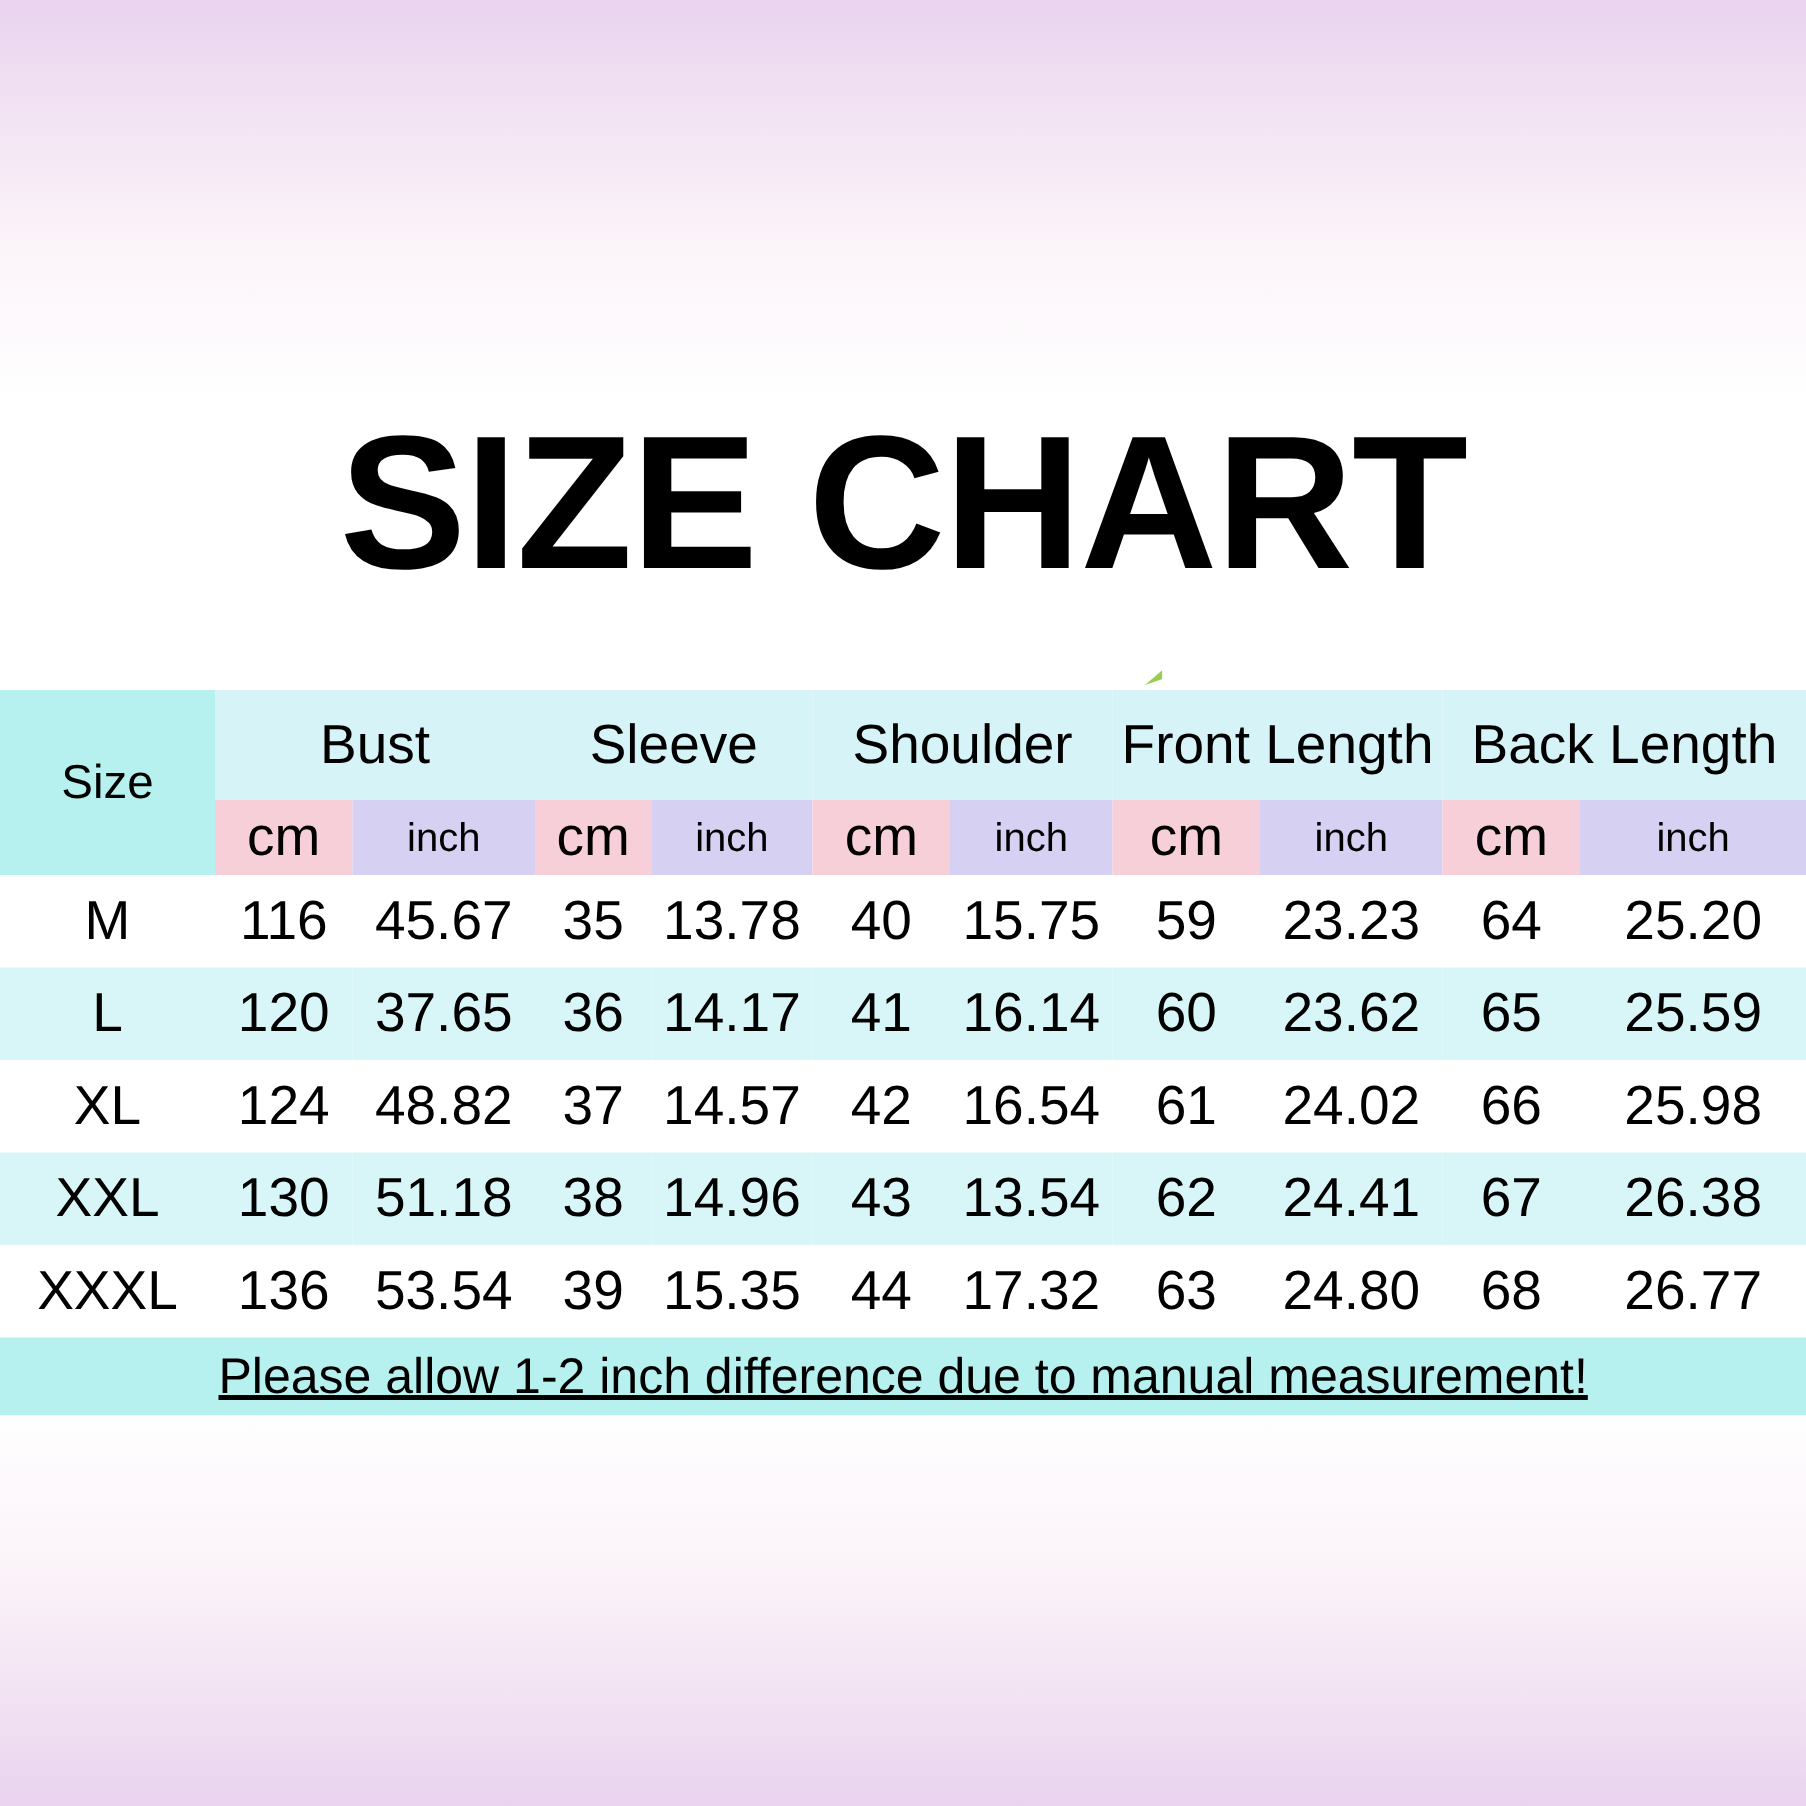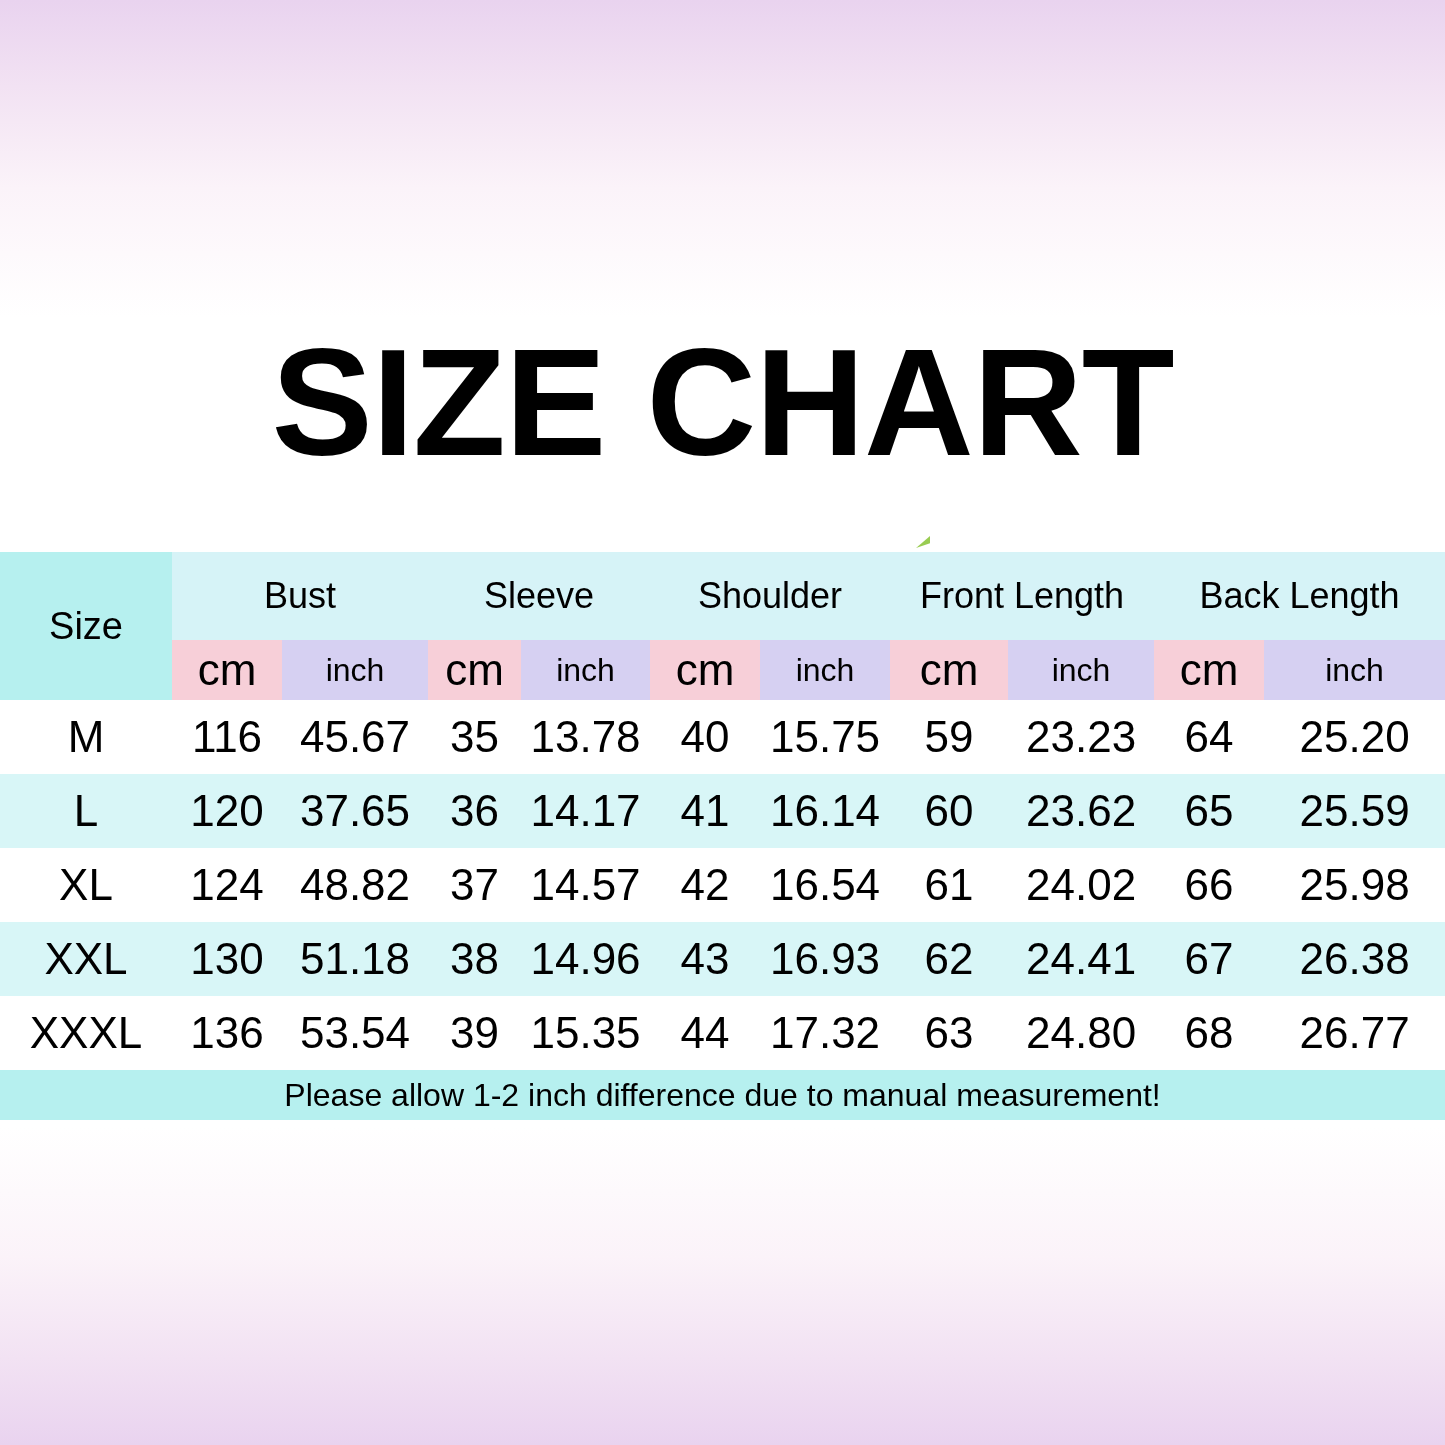--- a/index.html
+++ b/index.html
@@ -65,21 +65,21 @@
   }
   
   .hdr-size {
     background: #b6f0ef;
     font-size: 38px;
     height: 148px;
     font-weight: normal;
   }
   .hdr-group {
     background: #d6f3f7;
-    font-size: 36px;
+    font-size: 44px;
     height: 88px;
   }
   .hdr-unit-cm {
     background: #f7cfd8;
     font-size: 44px;
     height: 60px;
   }
   .hdr-unit-inch {
     background: #d6d0f2;
     font-size: 32px;
@@ -93,22 +93,23 @@
   .data-row-b td {
     background: #d8f6f7;
     font-size: 44px;
     height: 74px;
   }
   .size-cell {
     font-size: 44px;
   }
   .note-row td {
     background: #b6f0ef;
-    font-size: 32px;
-    height: 50px;
+    font-size: 40px;
+    height: 62px;
+    text-decoration: underline;
   }
   .tiny-mark {
     position: absolute;
     left: 916px;
     top: 536px;
     width: 14px;
     height: 12px;
     background: #8ec63f;
     clip-path: polygon(100% 0, 0 100%, 100% 60%);
     opacity: 0.9;
@@ -202,21 +203,21 @@
           <td>25.98</td>
         </tr>
 
         <tr class="data-row-b">
           <td class="size-cell">XXL</td>
           <td>130</td>
           <td>51.18</td>
           <td>38</td>
           <td>14.96</td>
           <td>43</td>
-          <td>16.93</td>
+          <td>13.54</td>
           <td>62</td>
           <td>24.41</td>
           <td>67</td>
           <td>26.38</td>
         </tr>
 
         <tr class="data-row-a">
           <td class="size-cell">XXXL</td>
           <td>136</td>
           <td>53.54</td>

